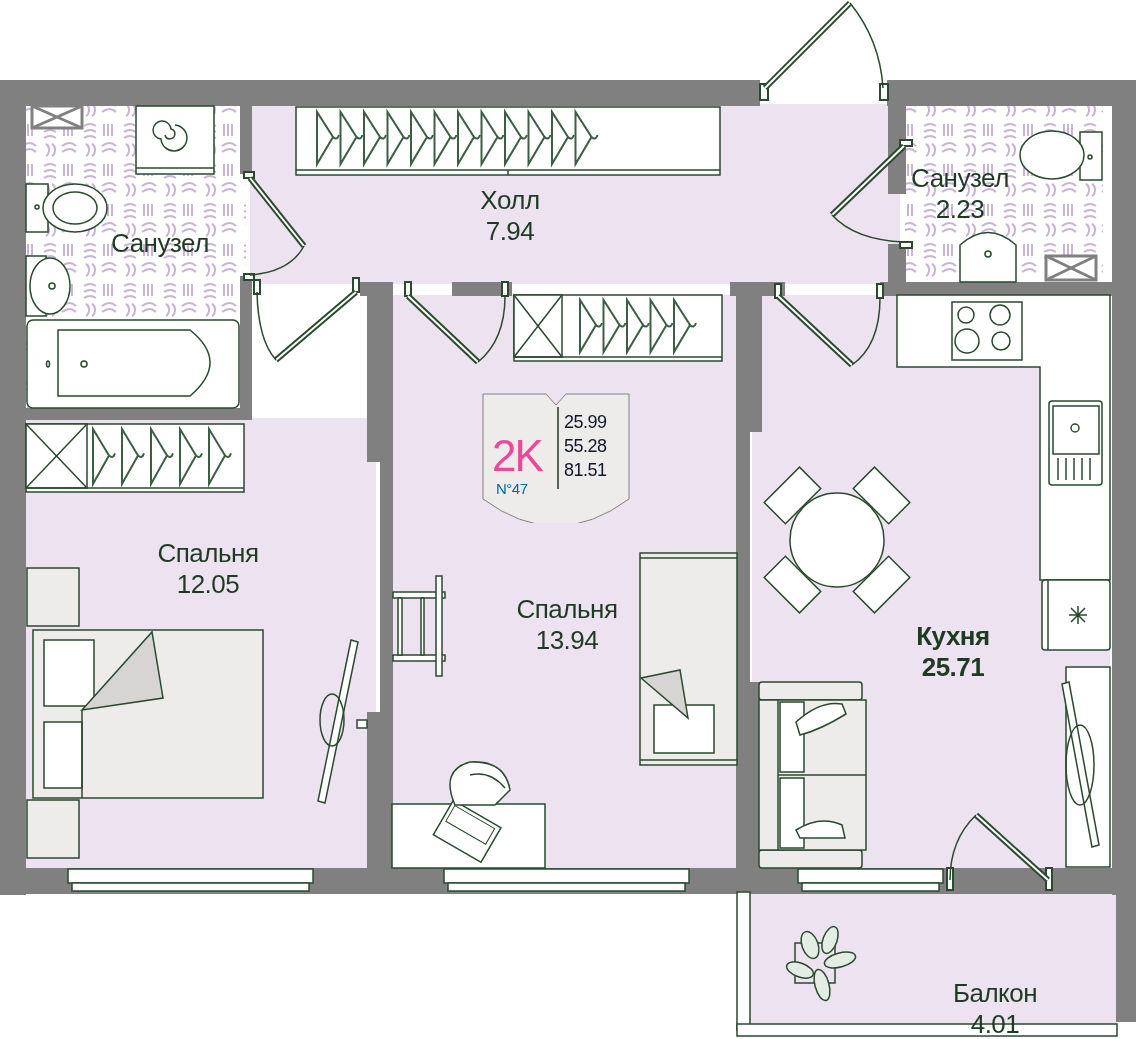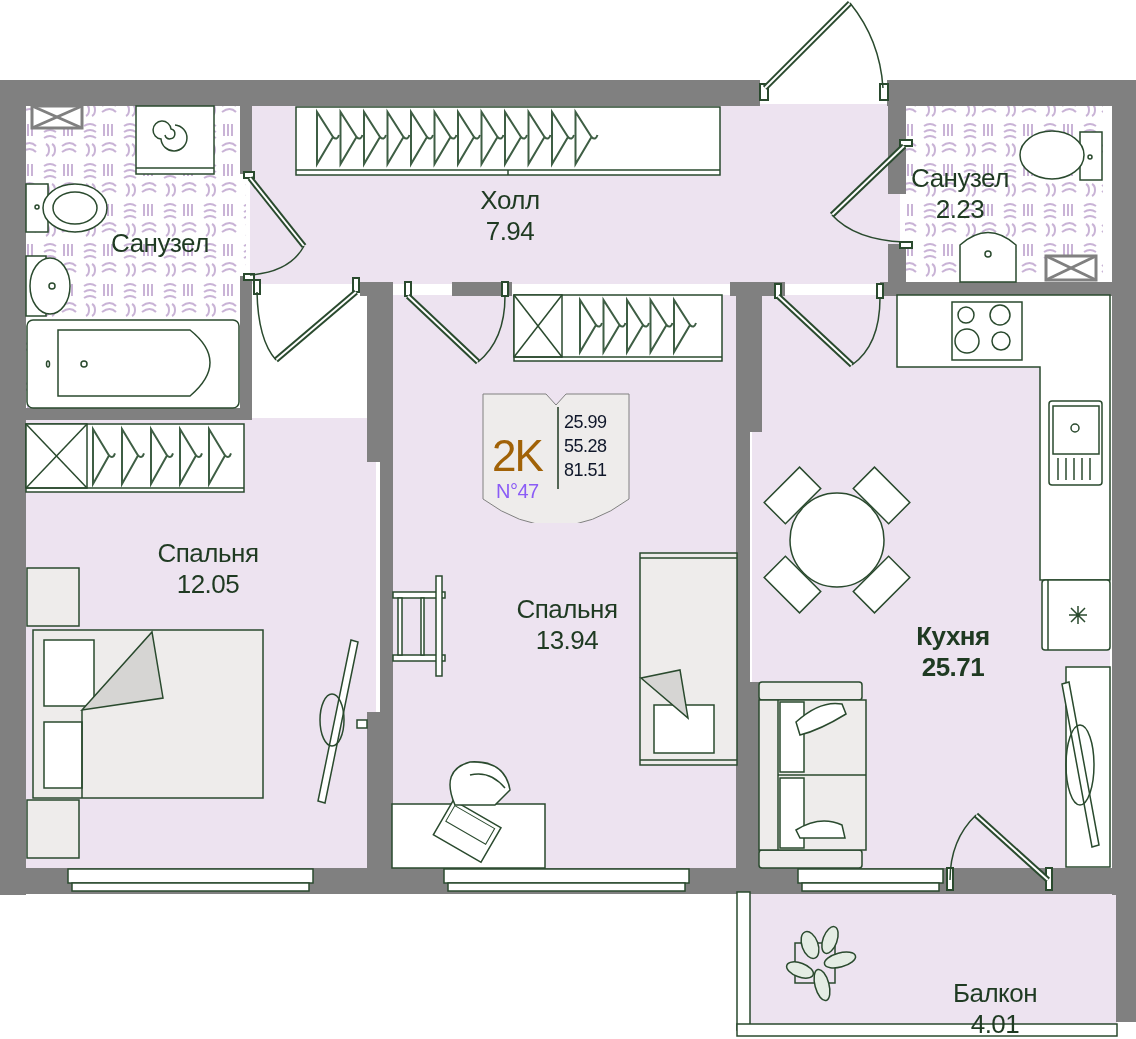--- a/index.html
+++ b/index.html
@@ -4,23 +4,23 @@
 <style>
   html, body { margin: 0; padding: 0; background: #ffffff; }
   body { width: 1136px; height: 1039px; position: relative; overflow: hidden;
          font-family: "Liberation Sans", sans-serif; }
   #plan { position: absolute; left: 0; top: 0; }
   .room-label { position: absolute; text-align: center; color: #1f3a22;
                 font-family: "Liberation Sans", sans-serif; line-height: 1.2;
                 font-size: 26px; letter-spacing: -0.5px; }
   .room-label .name, .room-label .area { display: block; }
   .badge { position: absolute; left: 482px; top: 393px; width: 148px; height: 130px; }
-  .badge-type { position: absolute; left: 10px; top: 38px; font-size: 44px; color: #a16207;
+  .badge-type { position: absolute; left: 10px; top: 38px; font-size: 44px; color: #ec4899;
                 letter-spacing: -2px; font-family: "Liberation Sans", sans-serif; }
-  .badge-num { position: absolute; left: 14px; top: 87px; font-size: 20px; color: #8b5cf6;
+  .badge-num { position: absolute; left: 14px; top: 87px; font-size: 15px; color: #0369a1;
                letter-spacing: -0.5px; }
   .badge-areas { position: absolute; left: 82px; top: 17px; font-size: 18px; color: #0f172a;
                  line-height: 24px; letter-spacing: -0.5px; }
 </style>
 </head>
 <body>
 
 <svg id="plan" width="1136" height="1039" viewBox="0 0 1136 1039">
   <defs>
     <pattern id="tiles" width="40" height="40" patternUnits="userSpaceOnUse">

